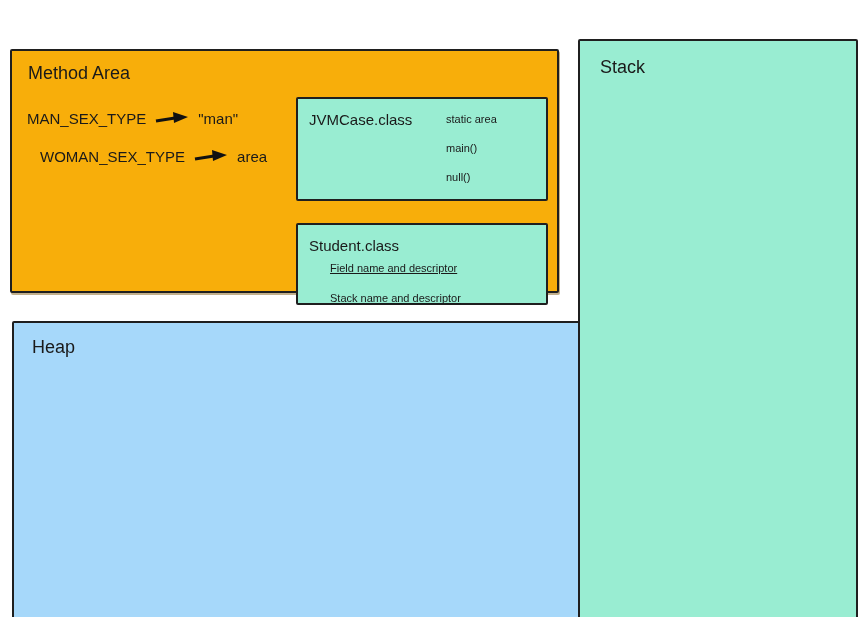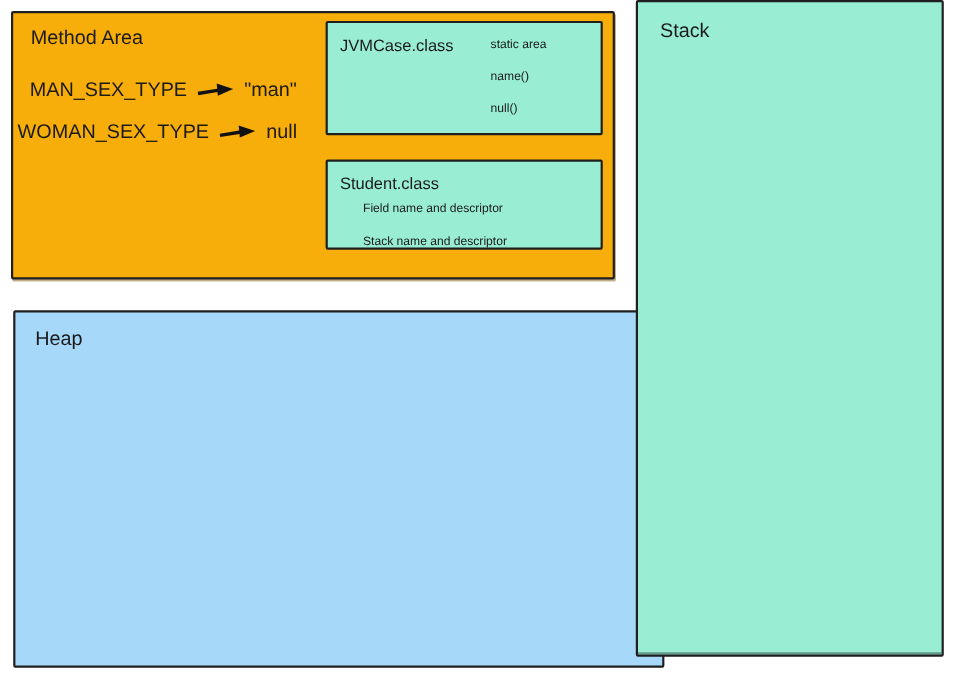--- a/index.html
+++ b/index.html
@@ -7,71 +7,71 @@
     --class-box-fill:#99EDD2;
     --heap-fill:#A6D8FA;
     --stack-fill:#99EDD2;
     --border:#1f1f1f;
     --text:#1a1a1a;
   }
   *{margin:0;padding:0;box-sizing:border-box;}
   html,body{width:866px;height:617px;background:#ffffff;
     font-family:"Liberation Sans","DejaVu Sans",sans-serif;color:var(--text);}
   .canvas{position:relative;width:866px;height:617px;background:#ffffff;overflow:hidden;}
-  .box{position:absolute;border:2px solid var(--border);border-radius:2px;}
+  .box{position:absolute;border:2px solid var(--border);border-radius:2px;margin-top:39px;}
   .box-title{position:absolute;font-size:18px;white-space:nowrap;}
   .method-area{left:10px;top:10px;width:549px;height:244px;background:var(--method-area-fill);
     box-shadow:1px 2px 0 rgba(120,80,0,.45);}
   .heap{left:12px;top:282px;width:592px;height:325px;background:var(--heap-fill);}
   .stack{left:578px;top:0;width:280px;height:597px;background:var(--stack-fill);
     box-shadow:0 -2px 0 rgba(0,0,0,.35) inset;}
-  .static-row{position:absolute;display:flex;align-items:center;gap:9px;
-    font-size:18px;white-space:nowrap;}
+  .static-row{position:absolute;display:flex;align-items:flex-start;gap:9px;
+    font-size:15px;white-space:nowrap;}
   .static-row .arrow{flex:0 0 auto;display:block;}
   .class-box{background:var(--class-box-fill);padding-left:16px;}
   .jvmcase-box{left:284px;top:7px;width:252px;height:104px;}
   .student-box{left:284px;top:133px;width:252px;height:82px;}
   .class-title{position:absolute;left:11px;top:6px;font-size:15px;line-height:29px;white-space:nowrap;}
   .item-col{position:absolute;font-size:11px;white-space:nowrap;}
   .jvm-items{left:148px;top:6px;}
   .jvm-items .item{line-height:29px;}
   .student-items{left:32px;top:28px;}
-  .student-items .item{line-height:30px;}
+  .student-items .item{line-height:30px;text-decoration:underline;}
 </style>
 </head>
 <body>
 
 <div class="canvas">
 
   <div class="box method-area">
     <div class="box-title" style="left:16px;top:12px;">Method Area</div>
 
     <div class="static-row" style="left:15px;top:59px;">
       <span>MAN_SEX_TYPE</span>
       <svg class="arrow" width="34" height="16" viewBox="0 0 34 16">
         <path d="M1 11 L20 8" stroke="#111" stroke-width="3" fill="none"></path>
         <polygon points="18,2 33,7 19,13" fill="#111"></polygon>
       </svg>
       <span>"man"</span>
     </div>
 
-    <div class="static-row" style="left:4px;top:97px;">
+    <div class="static-row" style="left:28px;top:97px;">
       <span>WOMAN_SEX_TYPE</span>
       <svg class="arrow" width="34" height="16" viewBox="0 0 34 16">
         <path d="M1 11 L20 8" stroke="#111" stroke-width="3" fill="none"></path>
         <polygon points="18,2 33,7 19,13" fill="#111"></polygon>
       </svg>
-      <span>null</span>
+      <span>area</span>
     </div>
 
     <div class="box class-box jvmcase-box">
       <div class="class-title">JVMCase.class</div>
       <div class="item-col jvm-items">
         <div class="item">static area</div>
-        <div class="item">name()</div>
+        <div class="item">main()</div>
         <div class="item">null()</div>
       </div>
     </div>
 
     <div class="box class-box student-box">
       <div class="class-title">Student.class</div>
       <div class="item-col student-items">
         <div class="item">Field name and descriptor</div>
         <div class="item">Stack name and descriptor</div>
       </div>

